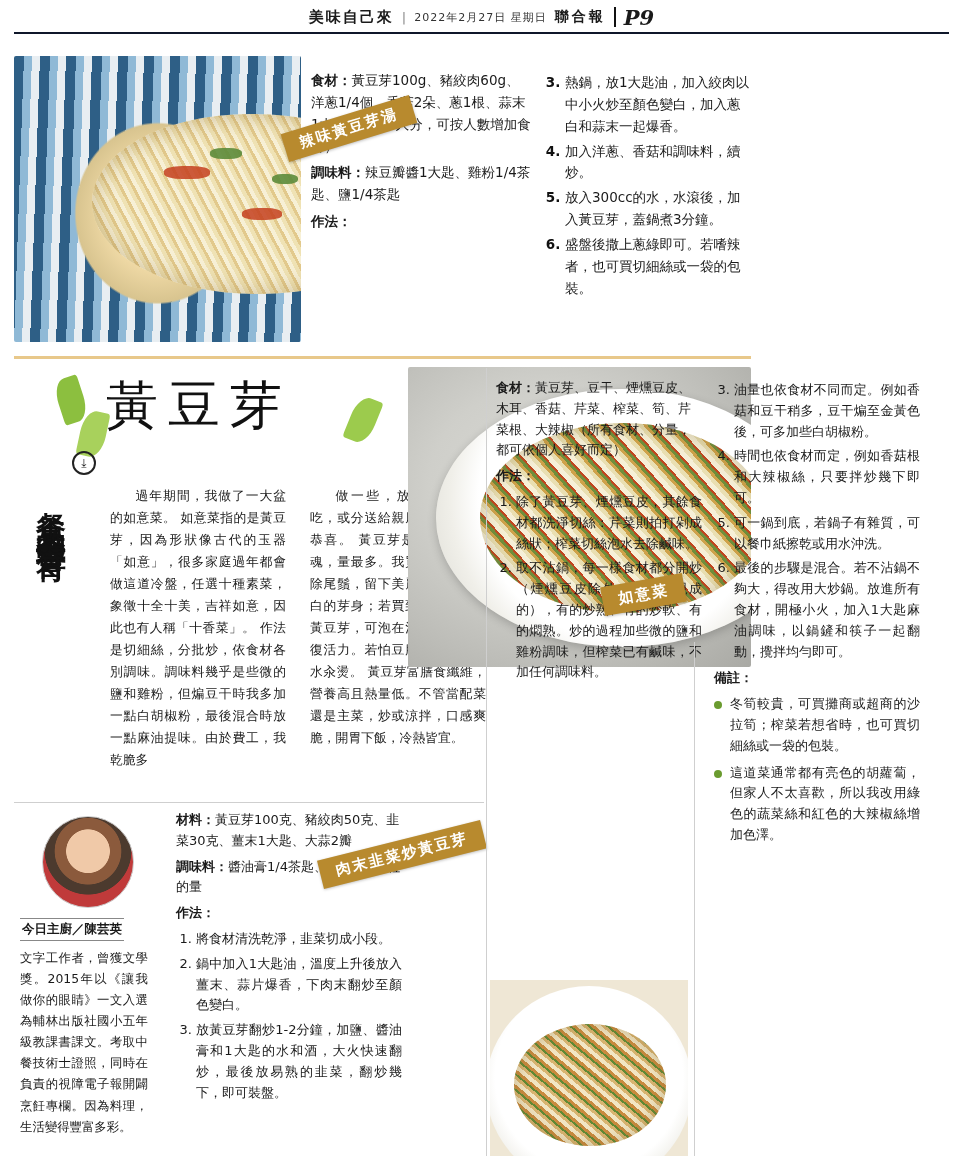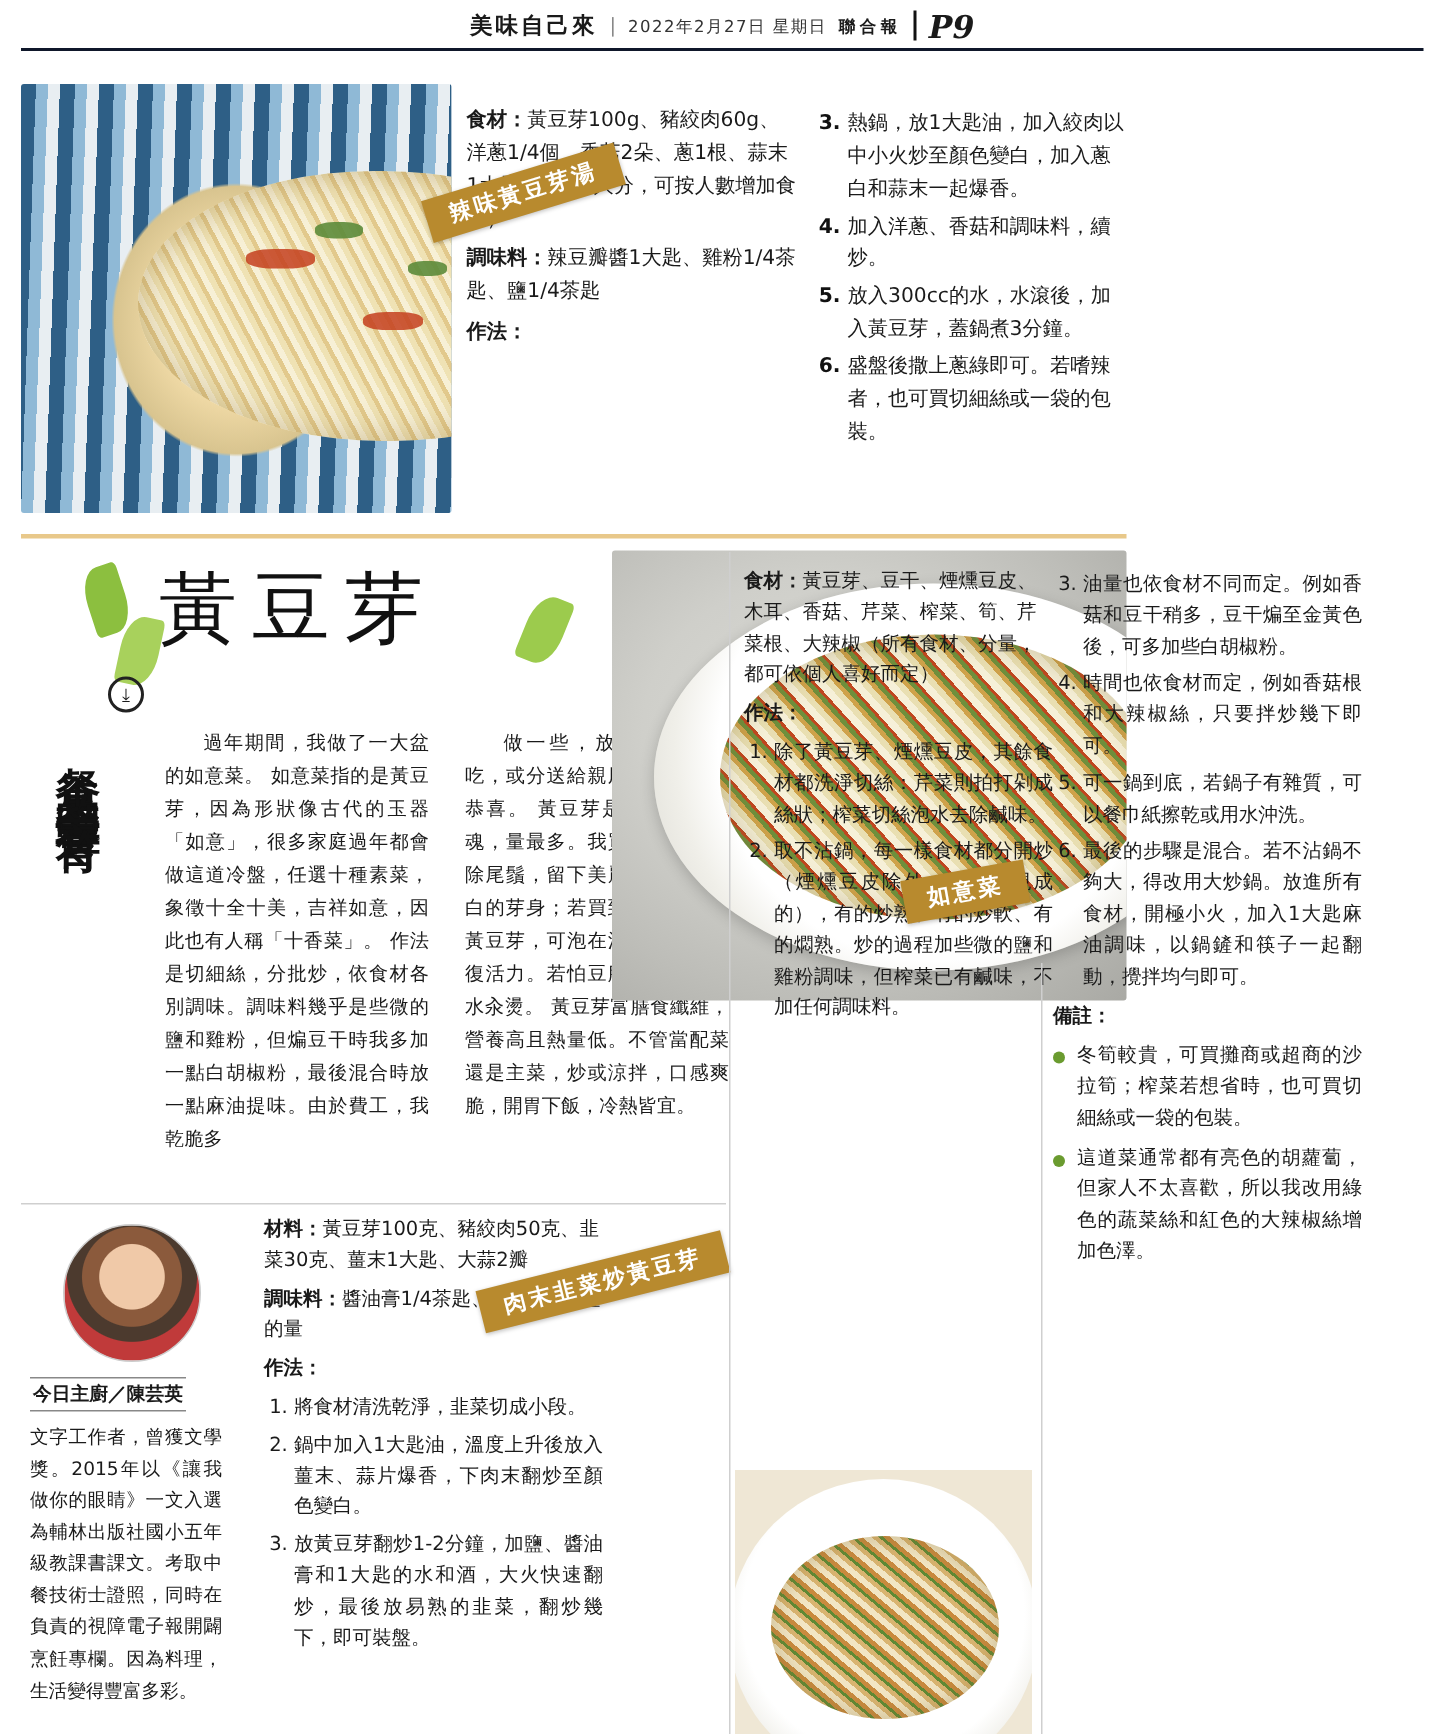--- a/index.html
+++ b/index.html
@@ -18,21 +18,21 @@
     height: 30px;
     display:flex; align-items:center; justify-content:center;
     gap:8px;
     border-bottom: 2px solid #0f172a;
     margin: 4px 14px 0 14px;
     padding-bottom:2px;
   }
   .mh-sec { font-size: 15px; font-weight:bold; letter-spacing:2px; }
   .mh-rule { color:#888; font-size:13px; }
   .mh-date { font-size: 11px; color:#333; letter-spacing:1px; }
-  .mh-logo { font-size: 11px; font-weight:bold; letter-spacing:3px; }
+  .mh-logo { font-size: 14px; font-weight:bold; letter-spacing:3px; }
   .mh-page { font-size: 21px; font-weight:bold; font-style:italic; font-family:"DejaVu Serif", serif;}
   .mh-bar { width:2px; height:20px; background:#111; }
 
   
   .page { position:relative; width:777px; height:1120px; padding:6px 26px 0 14px;margin-top:16px;}
 
   
   .top-block { display:flex; gap:10px; height:292px; }
   .photo1 {
     width: 472px; height: 286px;
@@ -124,21 +124,21 @@
     background: radial-gradient(circle at 50% 42%, #ffffff 0 60%, #f0efe9 72%, #e2e1da 85%, #d4d3cb 100%);
     box-shadow: 0 3px 10px rgba(0,0,0,.2);
   }
   .photo2 .food2 {
     position:absolute; left:72px; top:56px; width:286px; height:190px; border-radius:50%;
     background:
       repeating-linear-gradient(48deg, #f6f0d8 0 5px, #e9dfb2 5px 9px, #cfa24a 9px 12px, #6f8f3c 12px 15px, #c0471f 15px 17px);
     box-shadow: inset 0 0 22px rgba(120,100,50,.35);
   }
 
-  .ruyi-cols { display:flex; margin-top:6px; }
+  .ruyi-cols { display:flex; gap:12px; margin-top:6px; }
   .ruyi-cols .c { width:206px; font-size:13px; line-height:1.6;}
   .ruyi-wrap { position:absolute; left:496px; top:322px; width:452px; }
 
   
   .bottom { position:absolute; left:14px; top:760px; width:470px; display:flex; gap:12px;}
   .author-col { width:150px; position:relative; }
   .avatar {
     width:92px; height:92px; border-radius:50%; margin:6px 0 0 28px; overflow:hidden;
     background: radial-gradient(circle at 50% 38%, #f0c9a8 0 30%, #8b5a3c 31% 46%, #4c3a2e 47% 60%, #c03a3a 61% 100%);
     border:1px solid #ccc;

